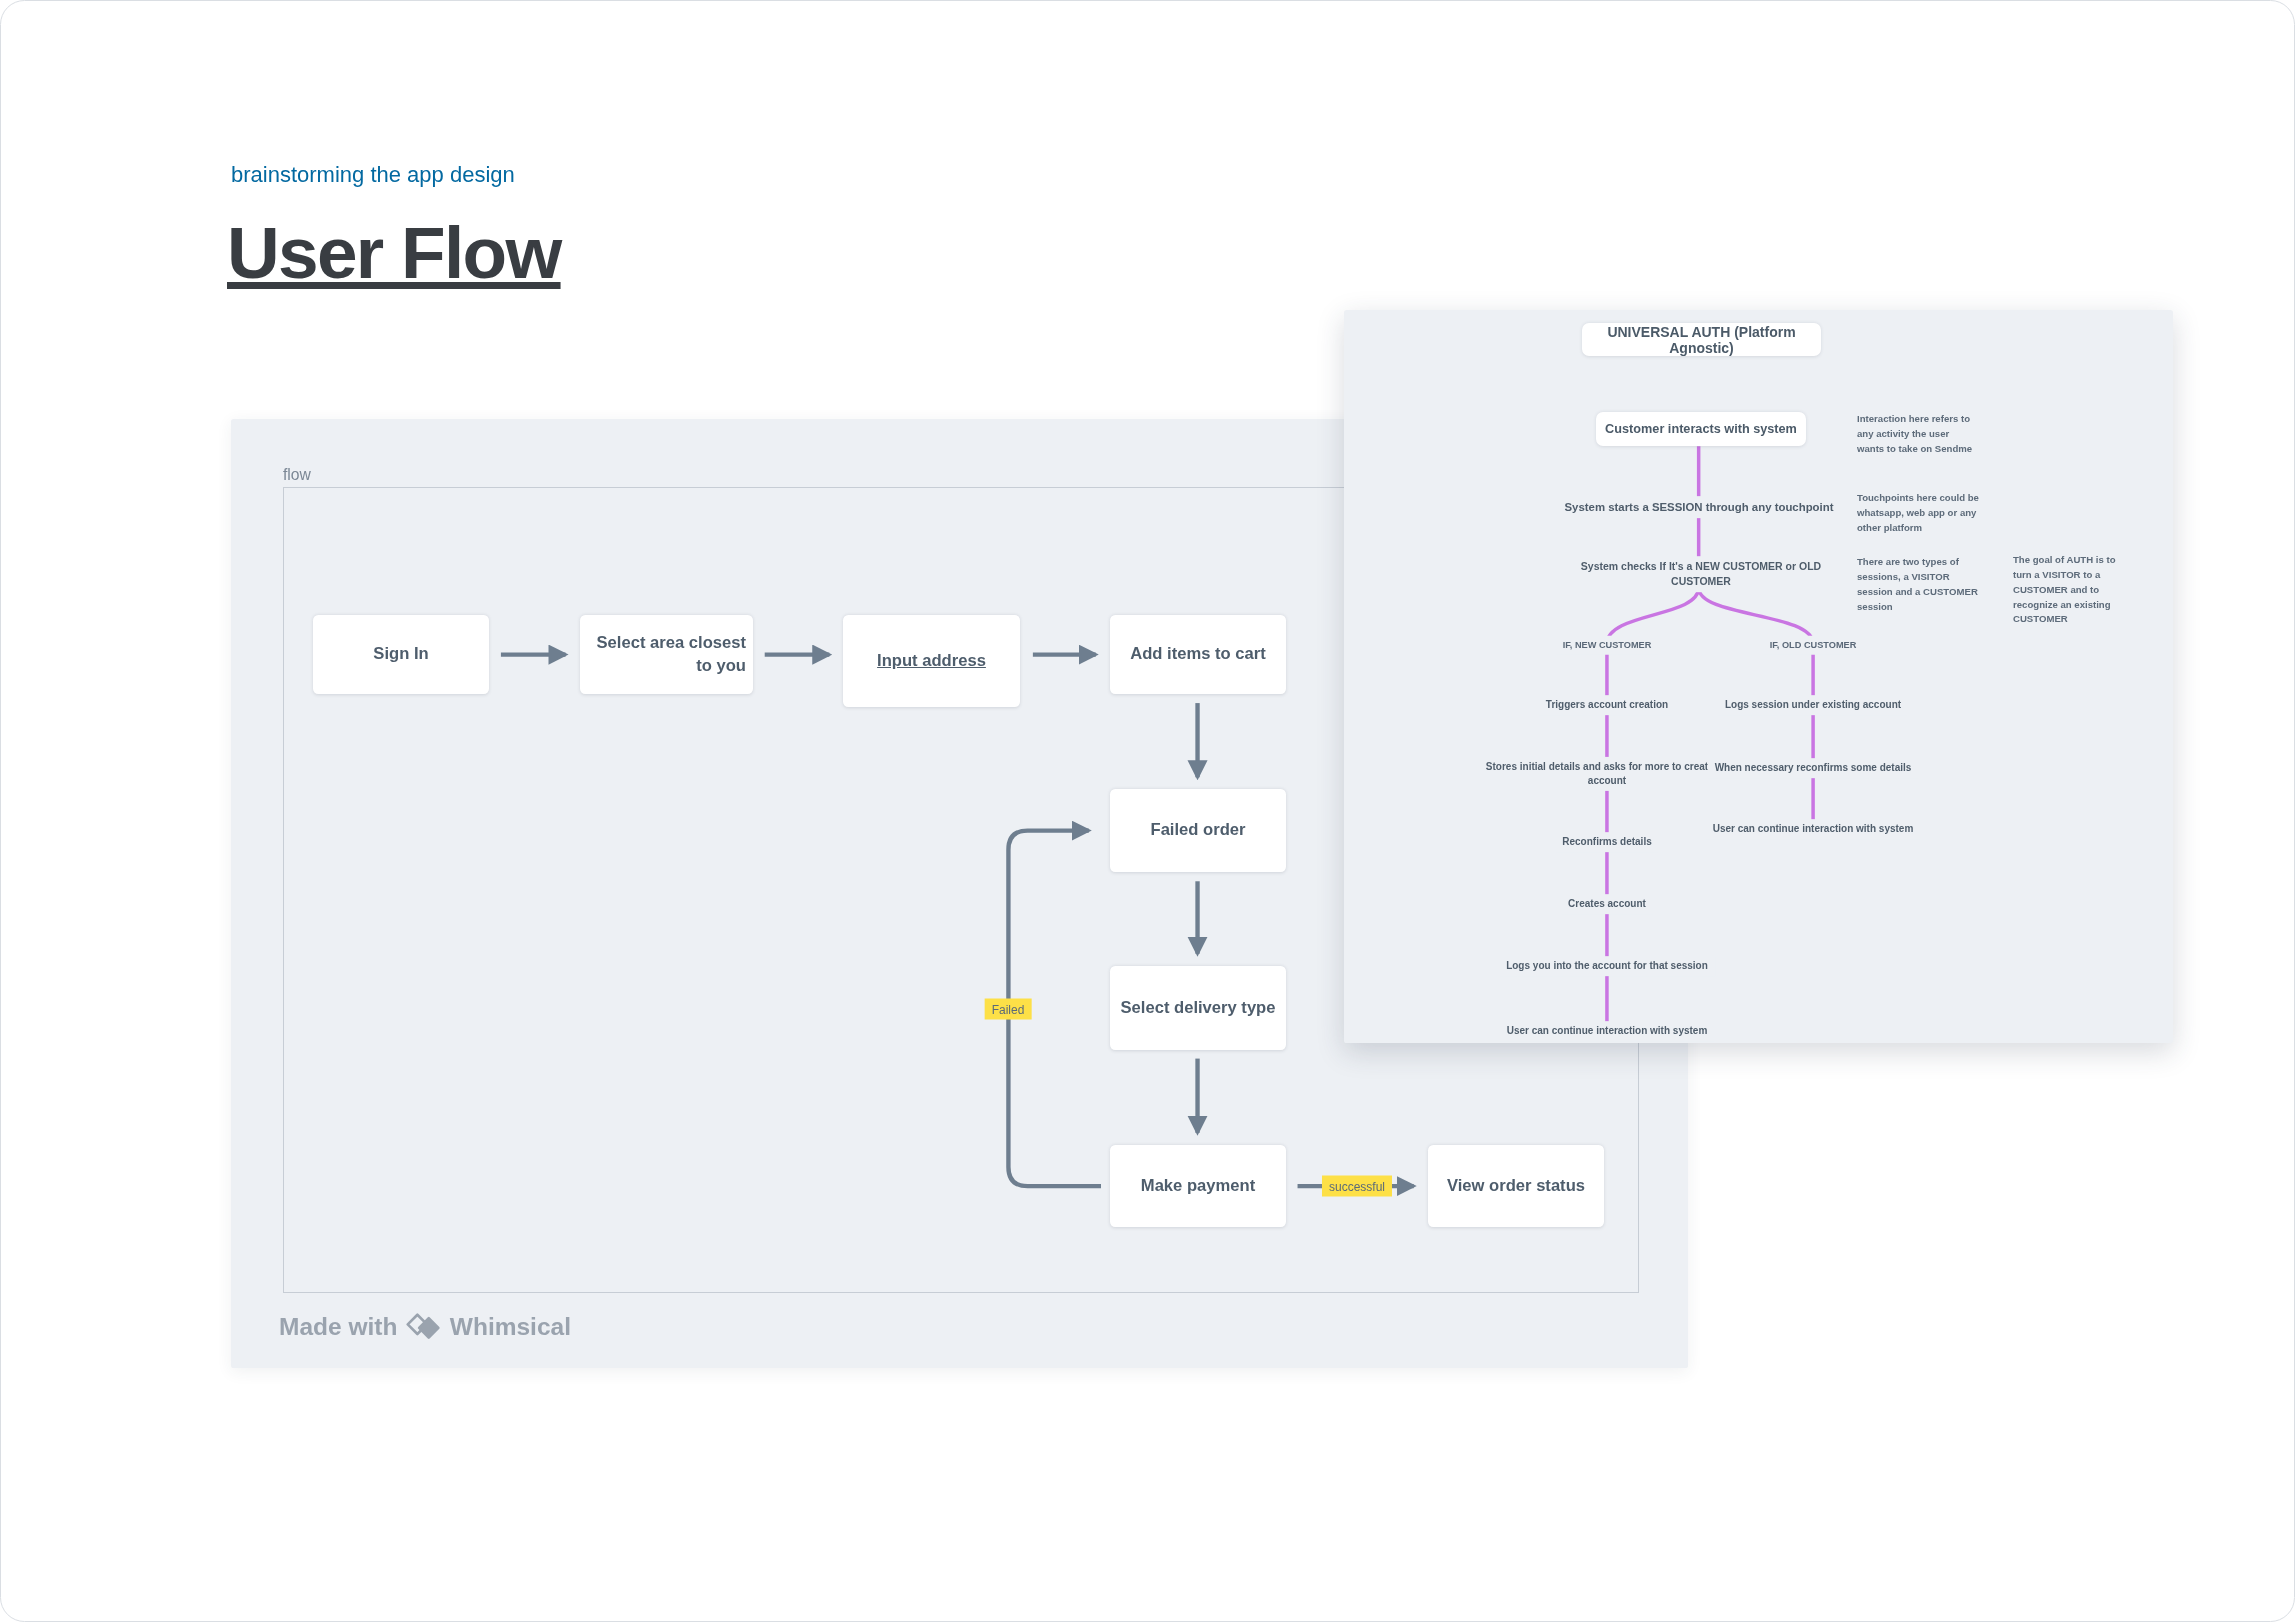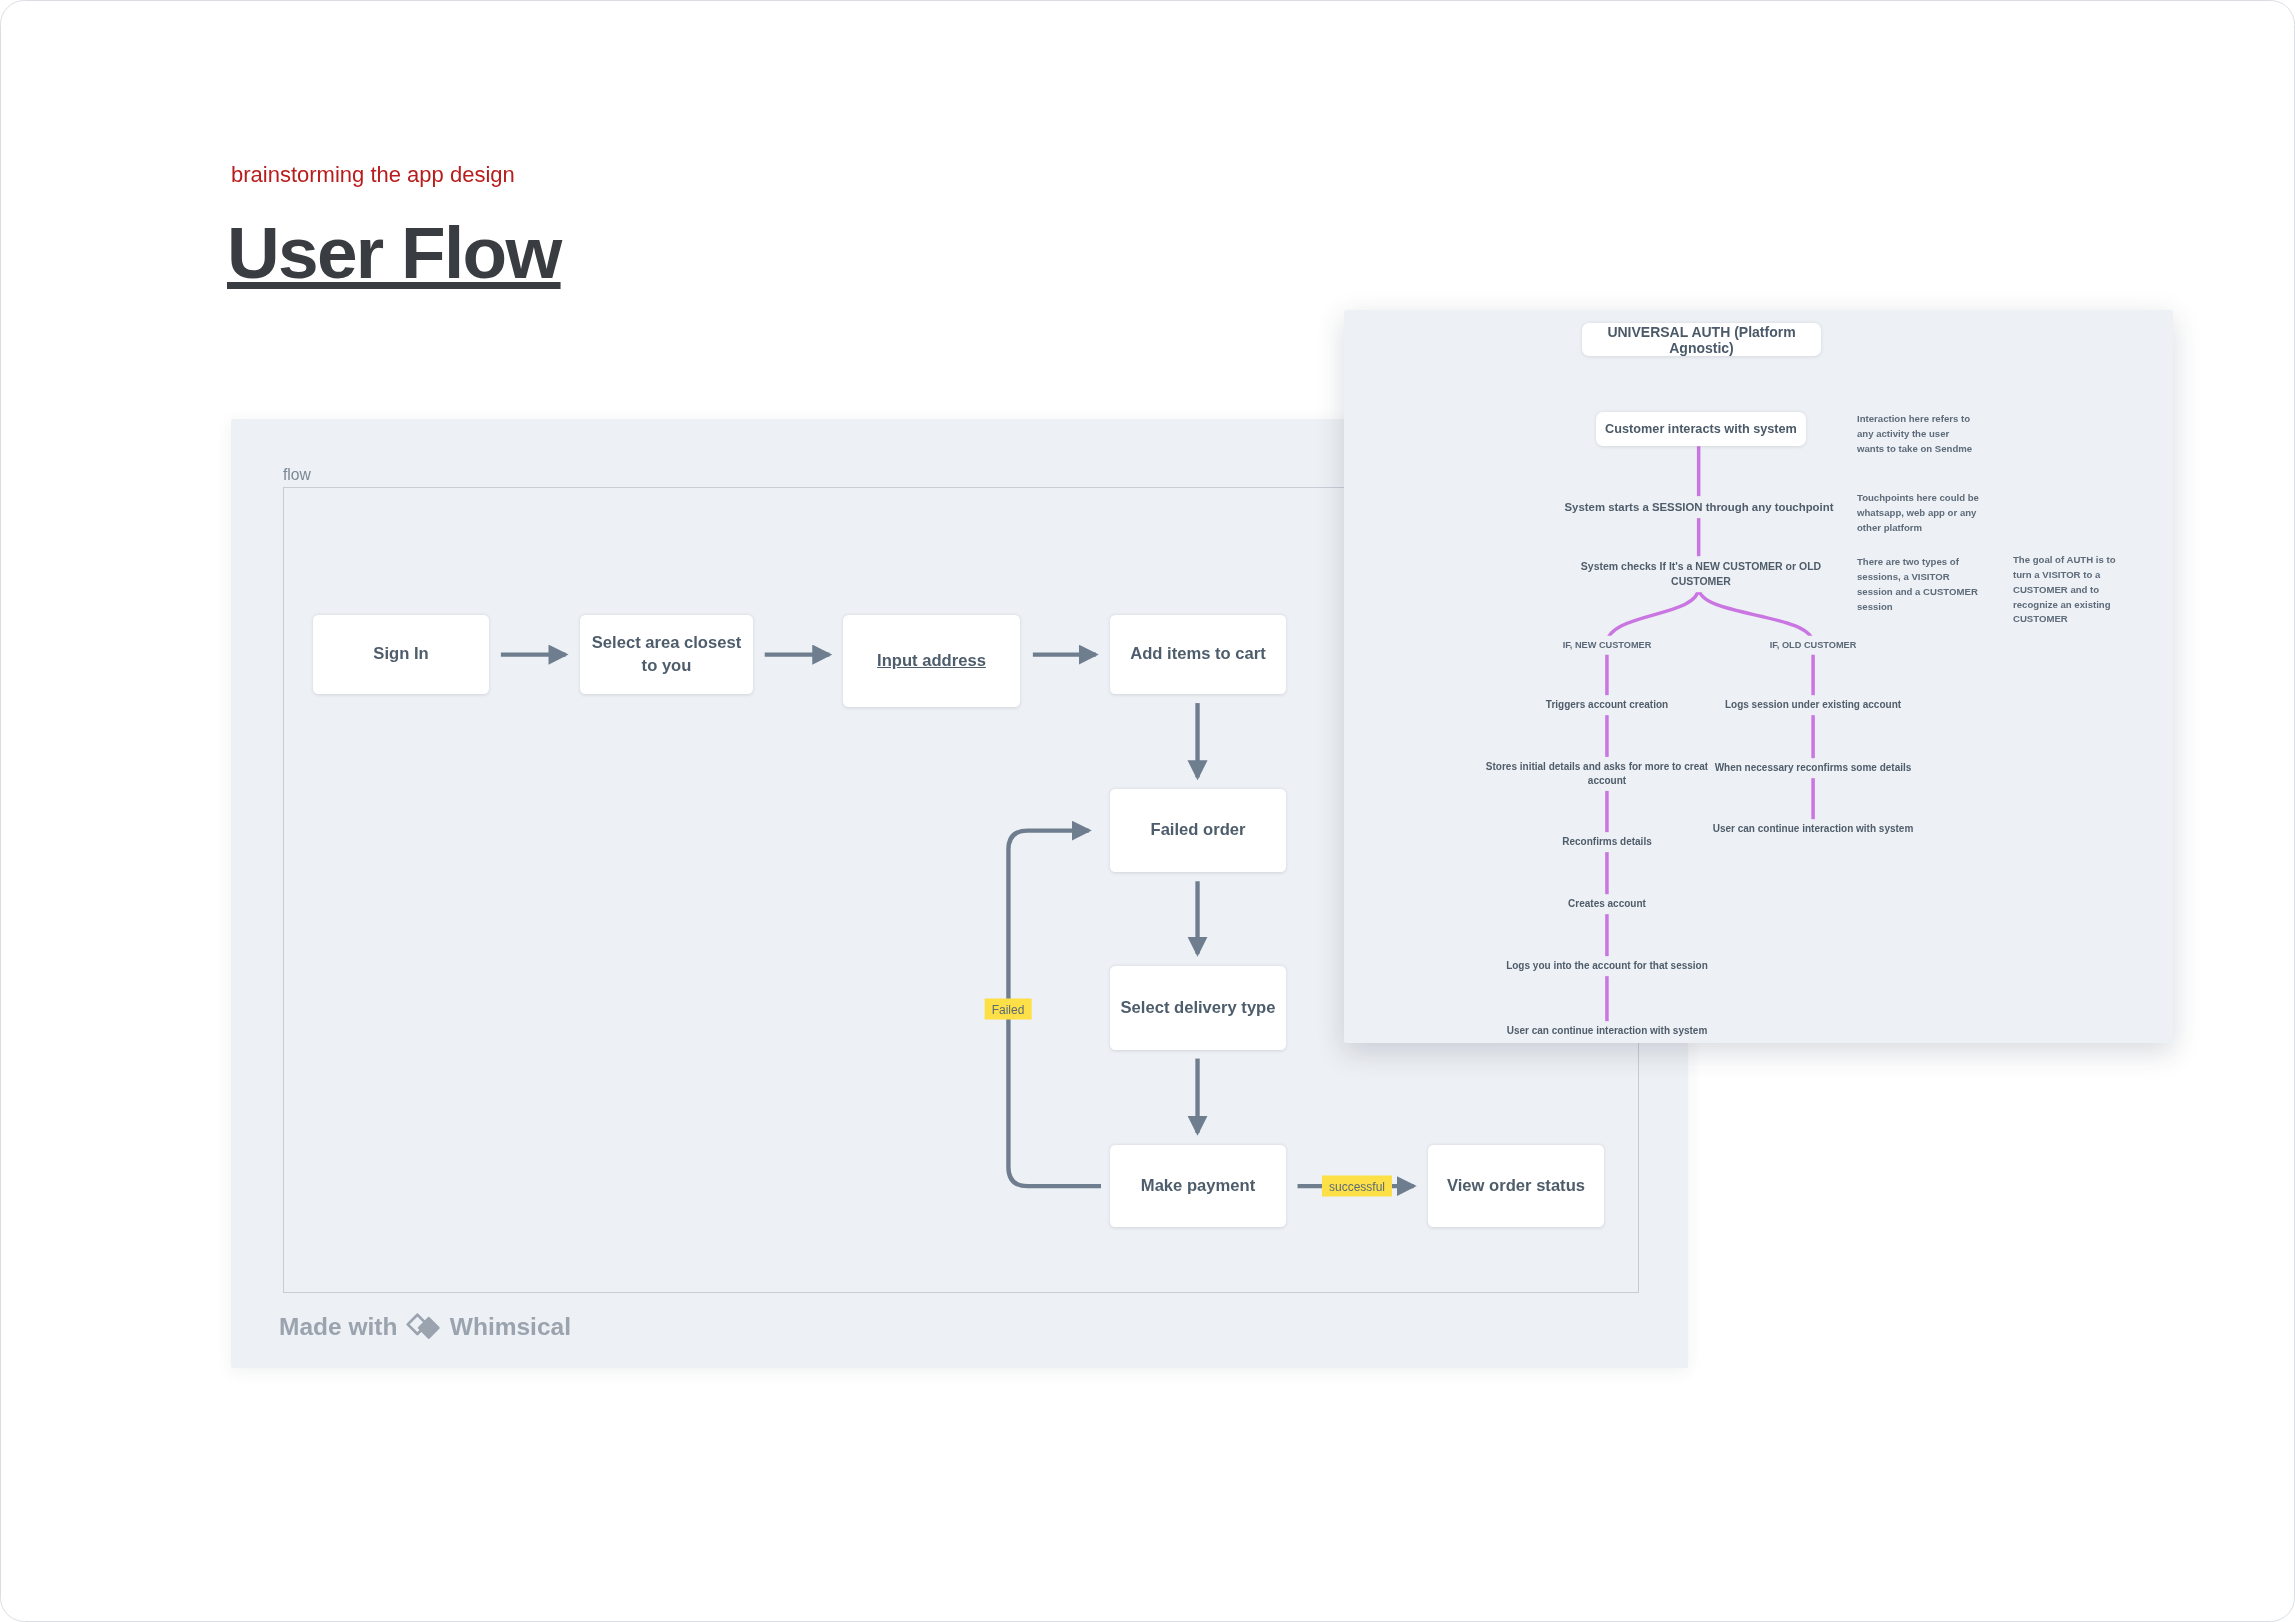--- a/index.html
+++ b/index.html
@@ -1,21 +1,21 @@
 <!DOCTYPE html>
 <html style="font-size:14px"><head>
 <meta charset="utf-8">
 <style>
   html,body{margin:0;padding:0;background:#ffffff;}
   body{font-family:"Liberation Sans", sans-serif; -webkit-font-smoothing:antialiased;}
   .page{position:relative;width:2295px;height:1622px;box-sizing:border-box;
         background:#ffffff;border:1.7px solid #dadee3;border-radius:24.5px;overflow:hidden;}
 
   
-  .subtitle{position:absolute;left:230px;top:161px;font-size:22px;color:#b91c1c;}
+  .subtitle{position:absolute;left:230px;top:161px;font-size:22px;color:#0369a1;}
   .title{position:absolute;left:226px;top:210px;margin:0;font-size:73px;font-weight:700;
          letter-spacing:-1.7px;color:#393d42;text-decoration:underline;}
 
   
   .panel{position:absolute;background:#edf0f4;border-radius:2.6px;}
   .flow-panel{left:230px;top:418px;width:1457px;height:949px;
               box-shadow:0 3.5px 15.7px rgba(40,50,70,.07);}
   .auth-panel{left:1343px;top:309px;width:829px;height:733px;
               box-shadow:0 8.7px 28px rgba(40,50,70,.18);}
 
@@ -76,21 +76,21 @@
         <path d="M918 269.5 H990" marker-end="url(#ah)"></path>
         <path d="M1106.5 325 V410" marker-end="url(#ah)"></path>
         <path d="M1106.5 529 V612" marker-end="url(#ah)"></path>
         <path d="M1106.5 732 V817" marker-end="url(#ah)"></path>
         <path d="M996 878 H912 Q890 878 890 856 V493 Q890 471 912 471 H982" marker-end="url(#ah)"></path>
         <path d="M1221 878 H1354" marker-end="url(#ah)"></path>
       </g>
     </svg>
 
     <div class="fnode" style="left:82px;top:196px;width:176px;height:79px;">Sign In</div>
-    <div class="fnode" style="left:349px;top:196px;width:173px;height:79px;">Select area closest to you</div>
+    <div class="fnode" style="left:349px;top:196px;width:173px;height:79px;text-align:right;">Select area closest to you</div>
     <div class="fnode" style="left:612px;top:196px;width:177px;height:92px;text-decoration:underline;">Input address</div>
     <div class="fnode" style="left:879px;top:196px;width:176px;height:79px;">Add items to cart</div>
     <div class="fnode" style="left:879px;top:370px;width:176px;height:83px;">Failed order</div>
     <div class="fnode" style="left:879px;top:547px;width:176px;height:84px;">Select delivery type</div>
     <div class="fnode" style="left:879px;top:726px;width:176px;height:82px;">Make payment</div>
     <div class="fnode" style="left:1197px;top:726px;width:176px;height:82px;">View order status</div>
 
     <div class="edge-label" style="left:777px;top:590px;">Failed</div>
     <div class="edge-label" style="left:1126px;top:767px;">successful</div>
 

